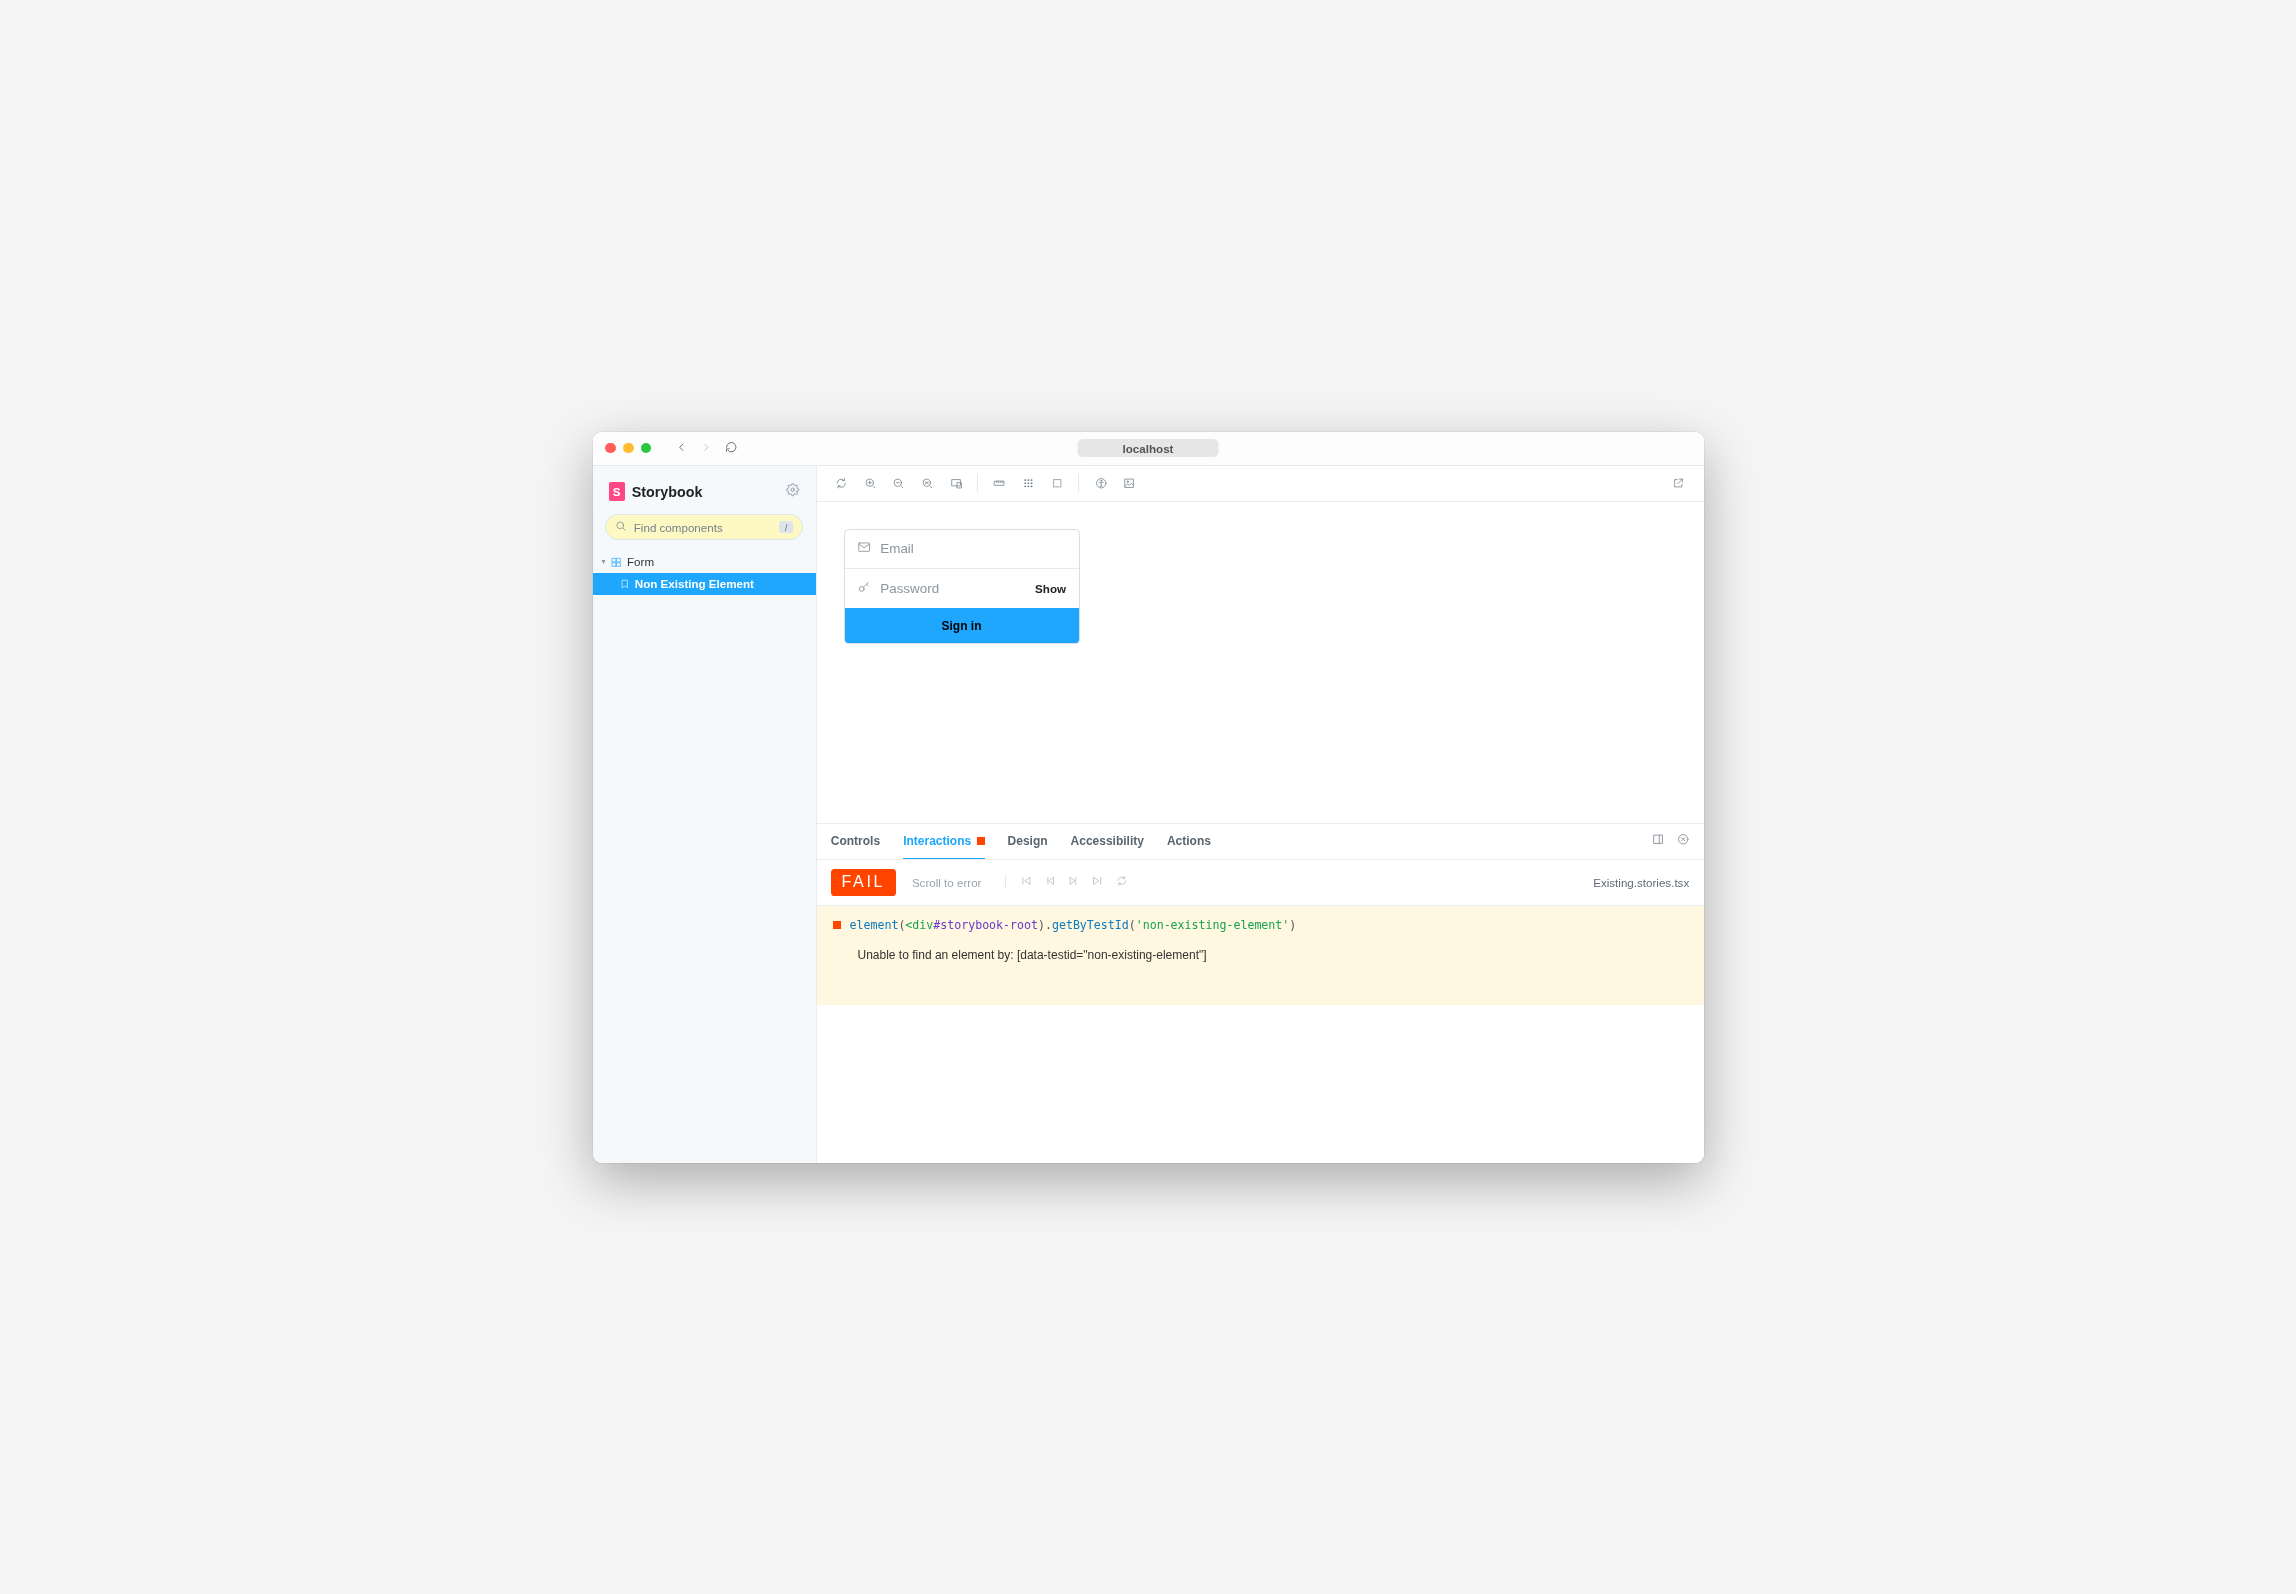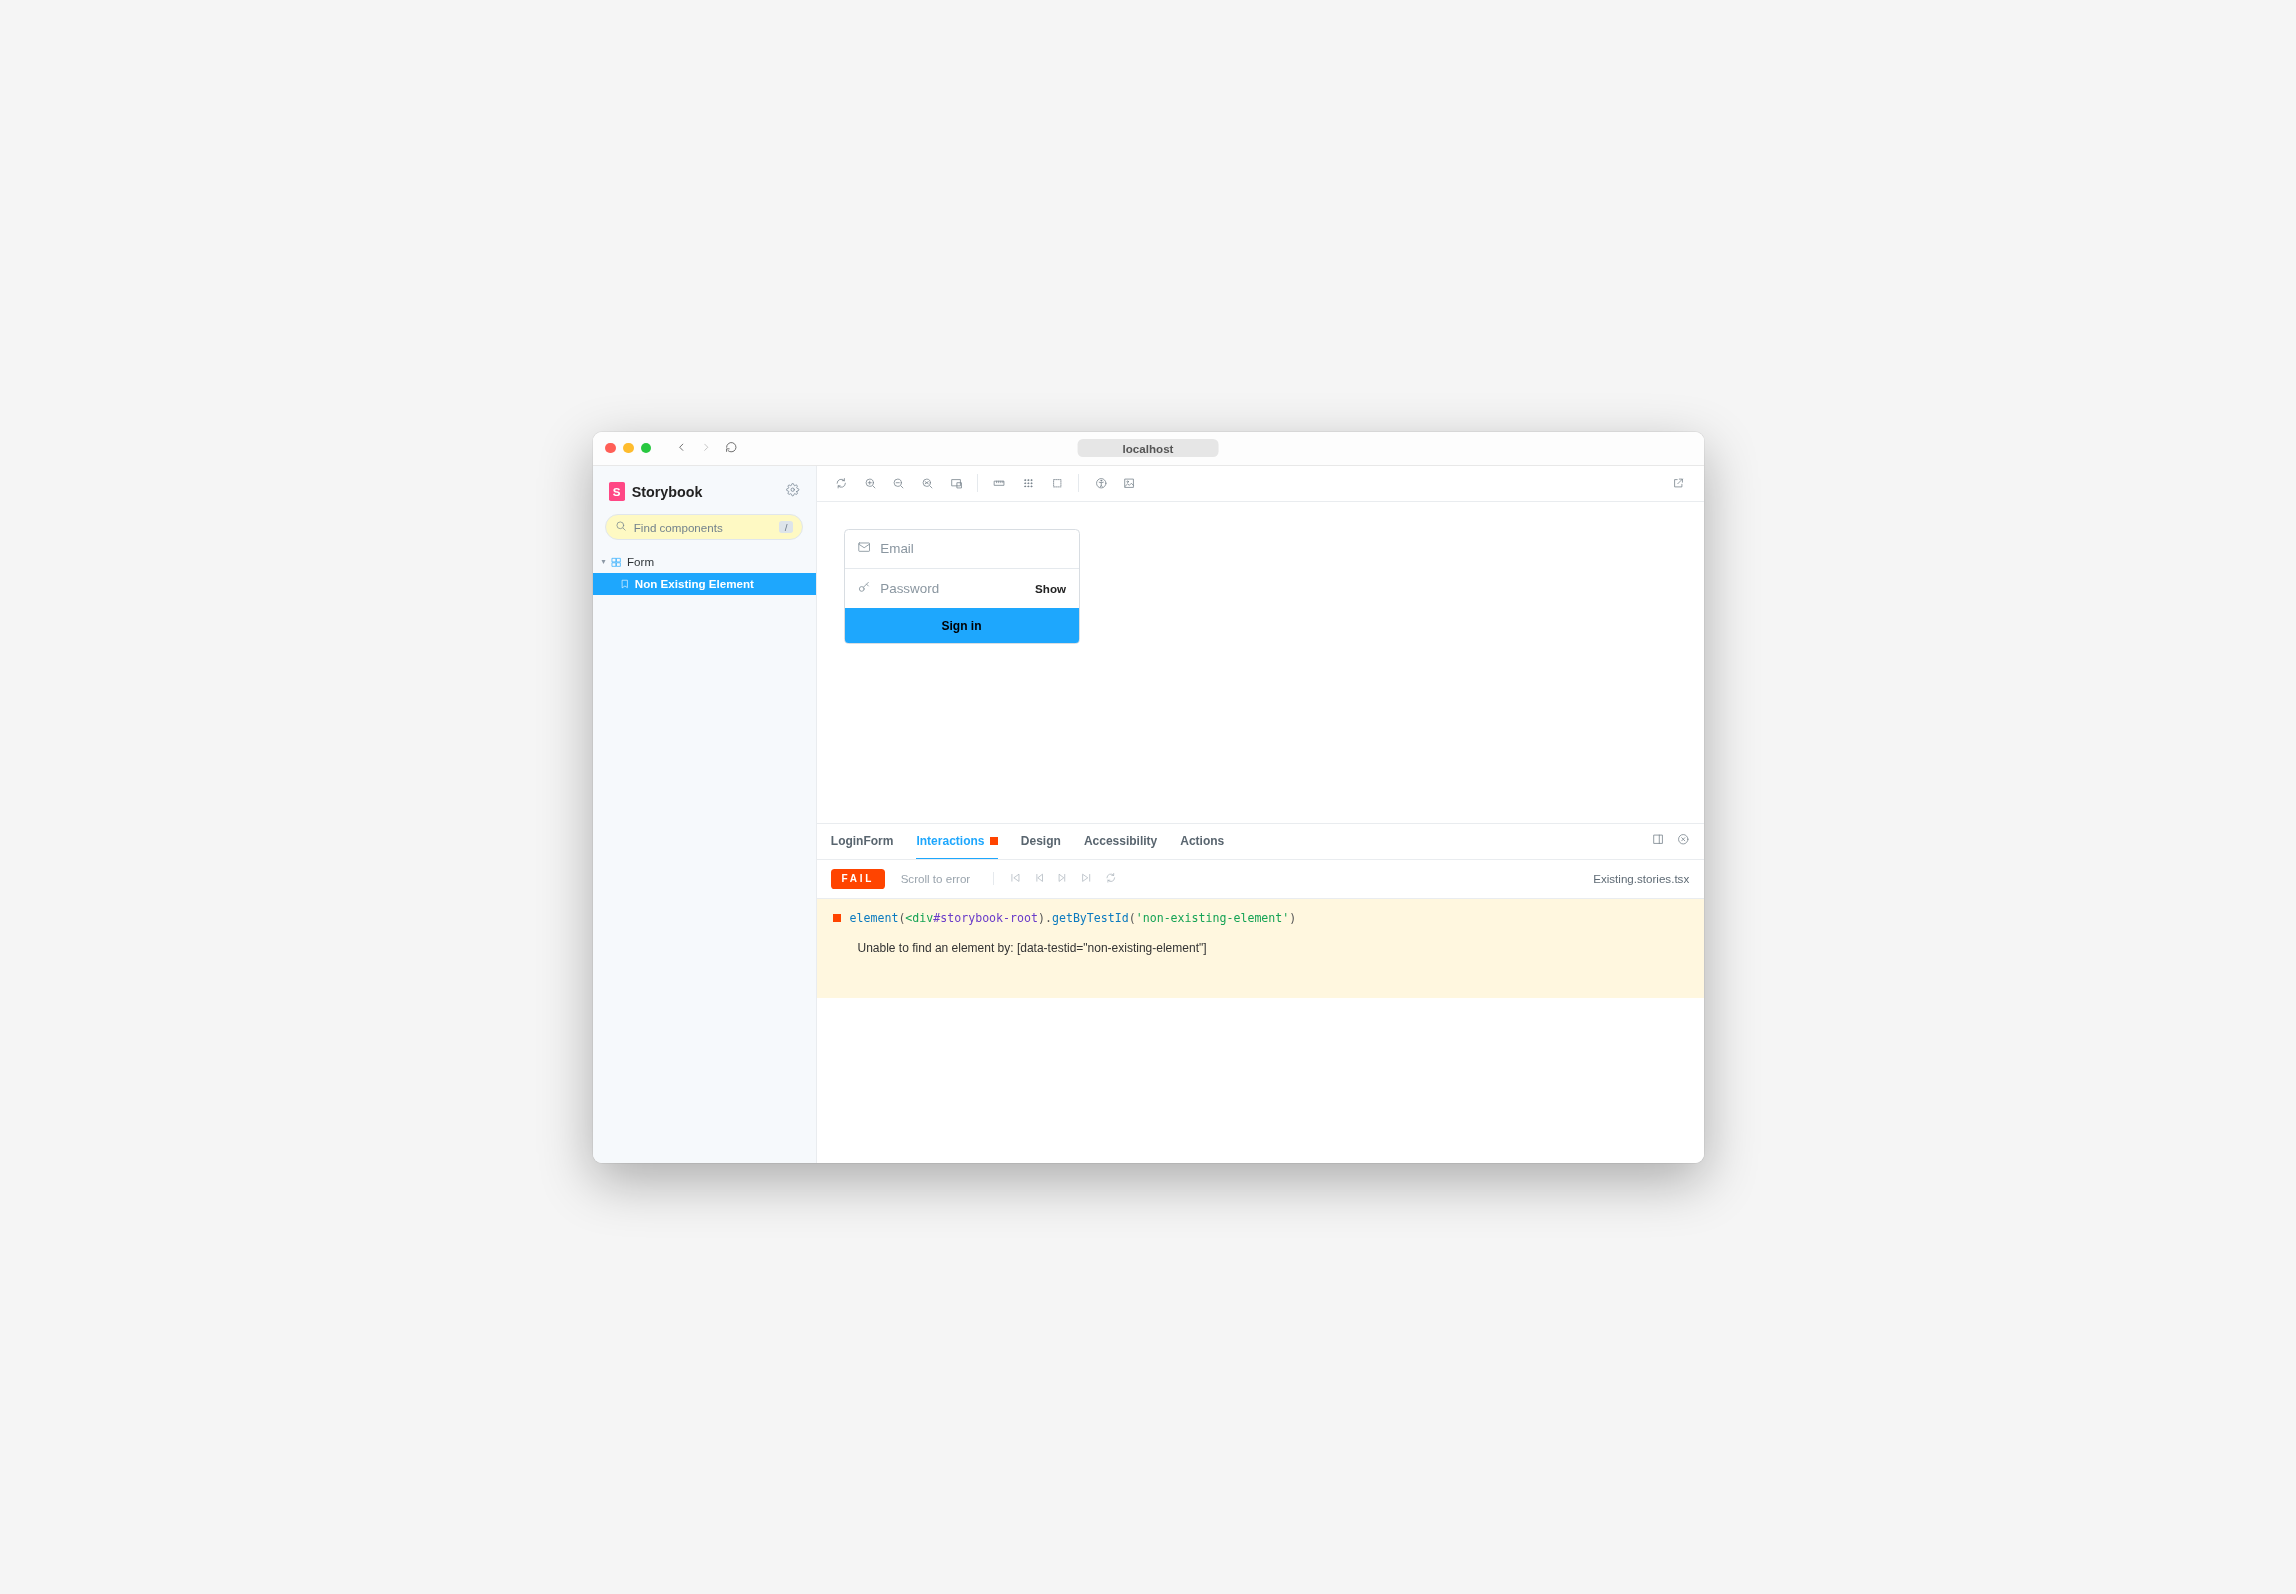--- a/index.html
+++ b/index.html
@@ -112,22 +112,22 @@
 }
 .tab { display:flex; align-items:center; gap:5.4px; height:100%; cursor:pointer; }
 .tab.active { color: #1ea7fd; border-bottom: 1.8px solid #1ea7fd; margin-bottom:-0.9px; }
 .tab-badge { width:8px; height:8px; background:#ff4400; }
 .tabs-right { margin-left:auto; display:flex; gap:12.5px; color:#76828b; }
 .subbar {
   display:flex; align-items:center; gap:16px; padding: 9px 14.3px;
   border-bottom: 0.9px solid #e9ecef; font-size:11.6px;
 }
 .fail-pill {
-  background:#ff4400; color:#fff; font-weight:700; letter-spacing:2.7px;
-  padding:4.5px 10.7px; border-radius:3.6px; font-size:10px;
+  background:#ff4400; color:#fff; font-weight:400; letter-spacing:2.7px;
+  padding:4.5px 10.7px; border-radius:3.6px; font-size:16px;
 }
 .scroll-to { color:#9aa4ad; }
 .play-icons { display:flex; gap:12.5px; color:#aab3bb; margin-left:7.2px;}
 .play-icons.sep { border-left:0.9px solid #e5e9ed; padding-left:14.3px;}
 .filepath { margin-left:auto; color:#5f6b75; }
 .error-block {
   background:#fff7df; padding: 12.5px 16px 19.7px 16px; font-size:12px; color:#333;
 }
 .error-head { display:flex; align-items:center; gap:9px; font-family: ui-monospace, SFMono-Regular, Menlo, monospace; font-size:11.6px;}
 .err-sq { width:8px; height:8px; background:#ff4400; flex-shrink:0;}
@@ -306,21 +306,21 @@
                 </svg></span>
             <span>Password</span>
             <span class="show">Show</span>
           </div>
           <div class="signin-btn">Sign in</div>
         </div>
       </div>
 
       <div class="addon-panel">
         <div class="tabs">
-          <div class="tab">LoginForm</div>
+          <div class="tab">Controls</div>
           <div class="tab active">
             <span>Interactions</span>
             <span class="tab-badge"></span>
           </div>
           <div class="tab">Design</div>
           <div class="tab">Accessibility</div>
           <div class="tab">Actions</div>
           <div class="tabs-right">
             <span><svg width="12.5" height="12.5" viewBox="0 0 24 24">
                   <rect x="4" y="4" width="16" height="16"></rect>

